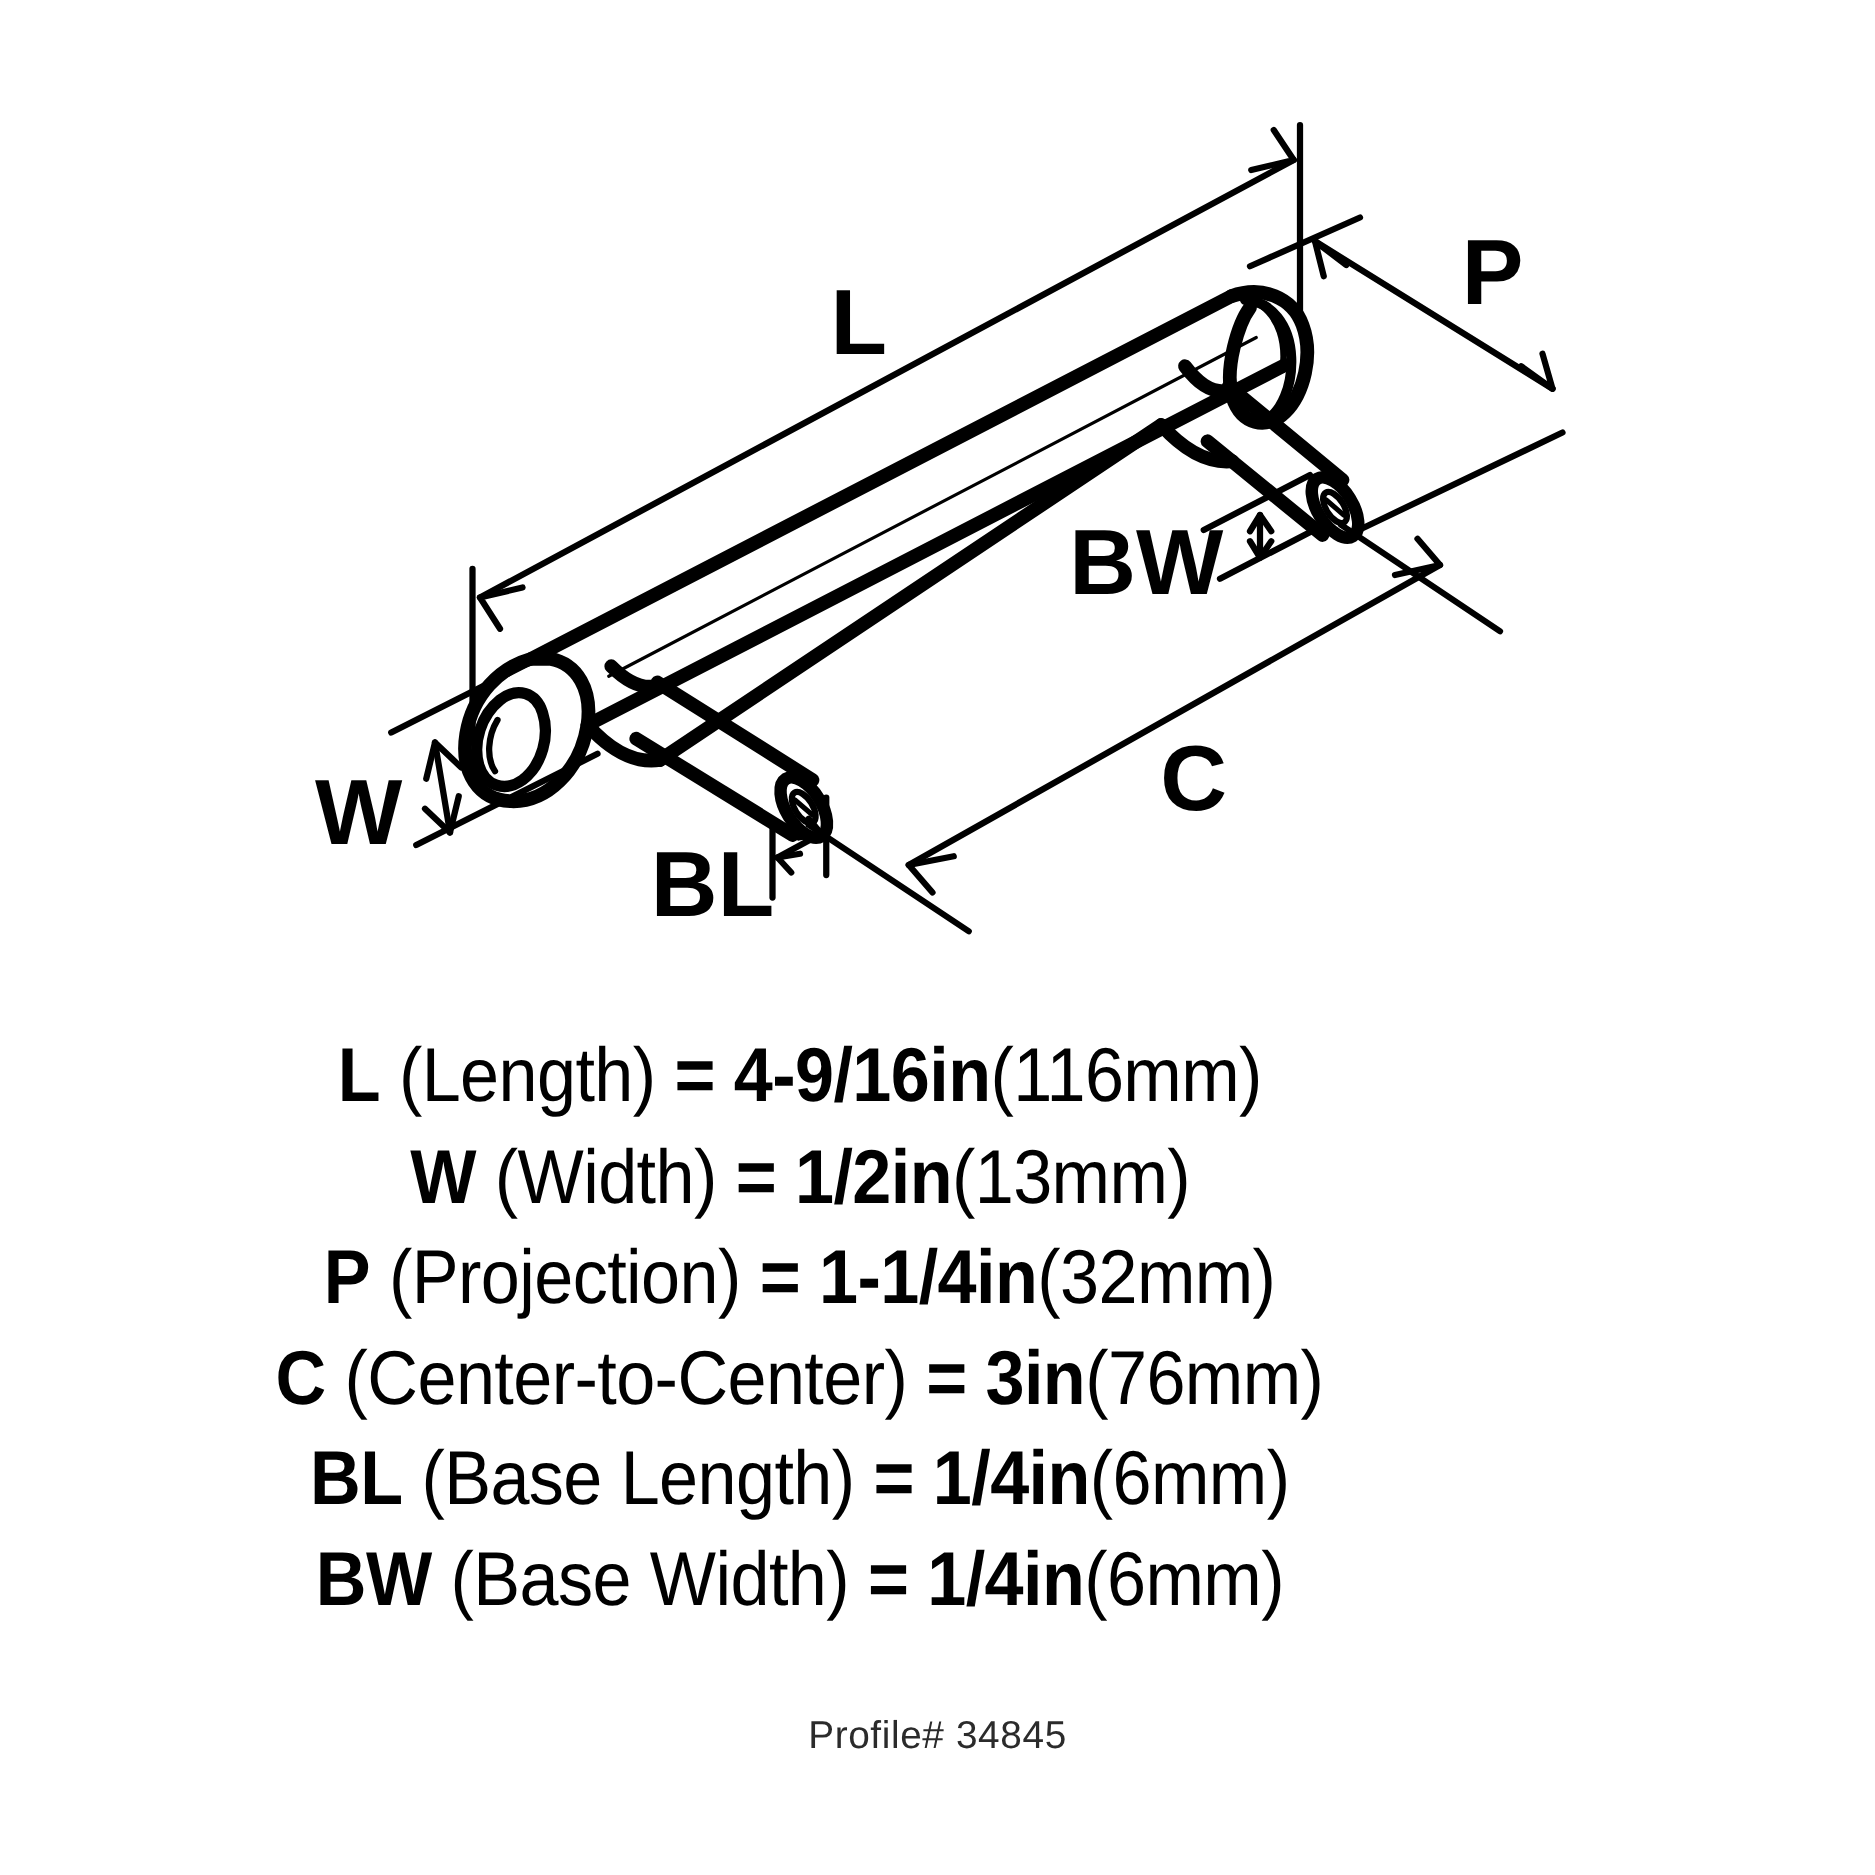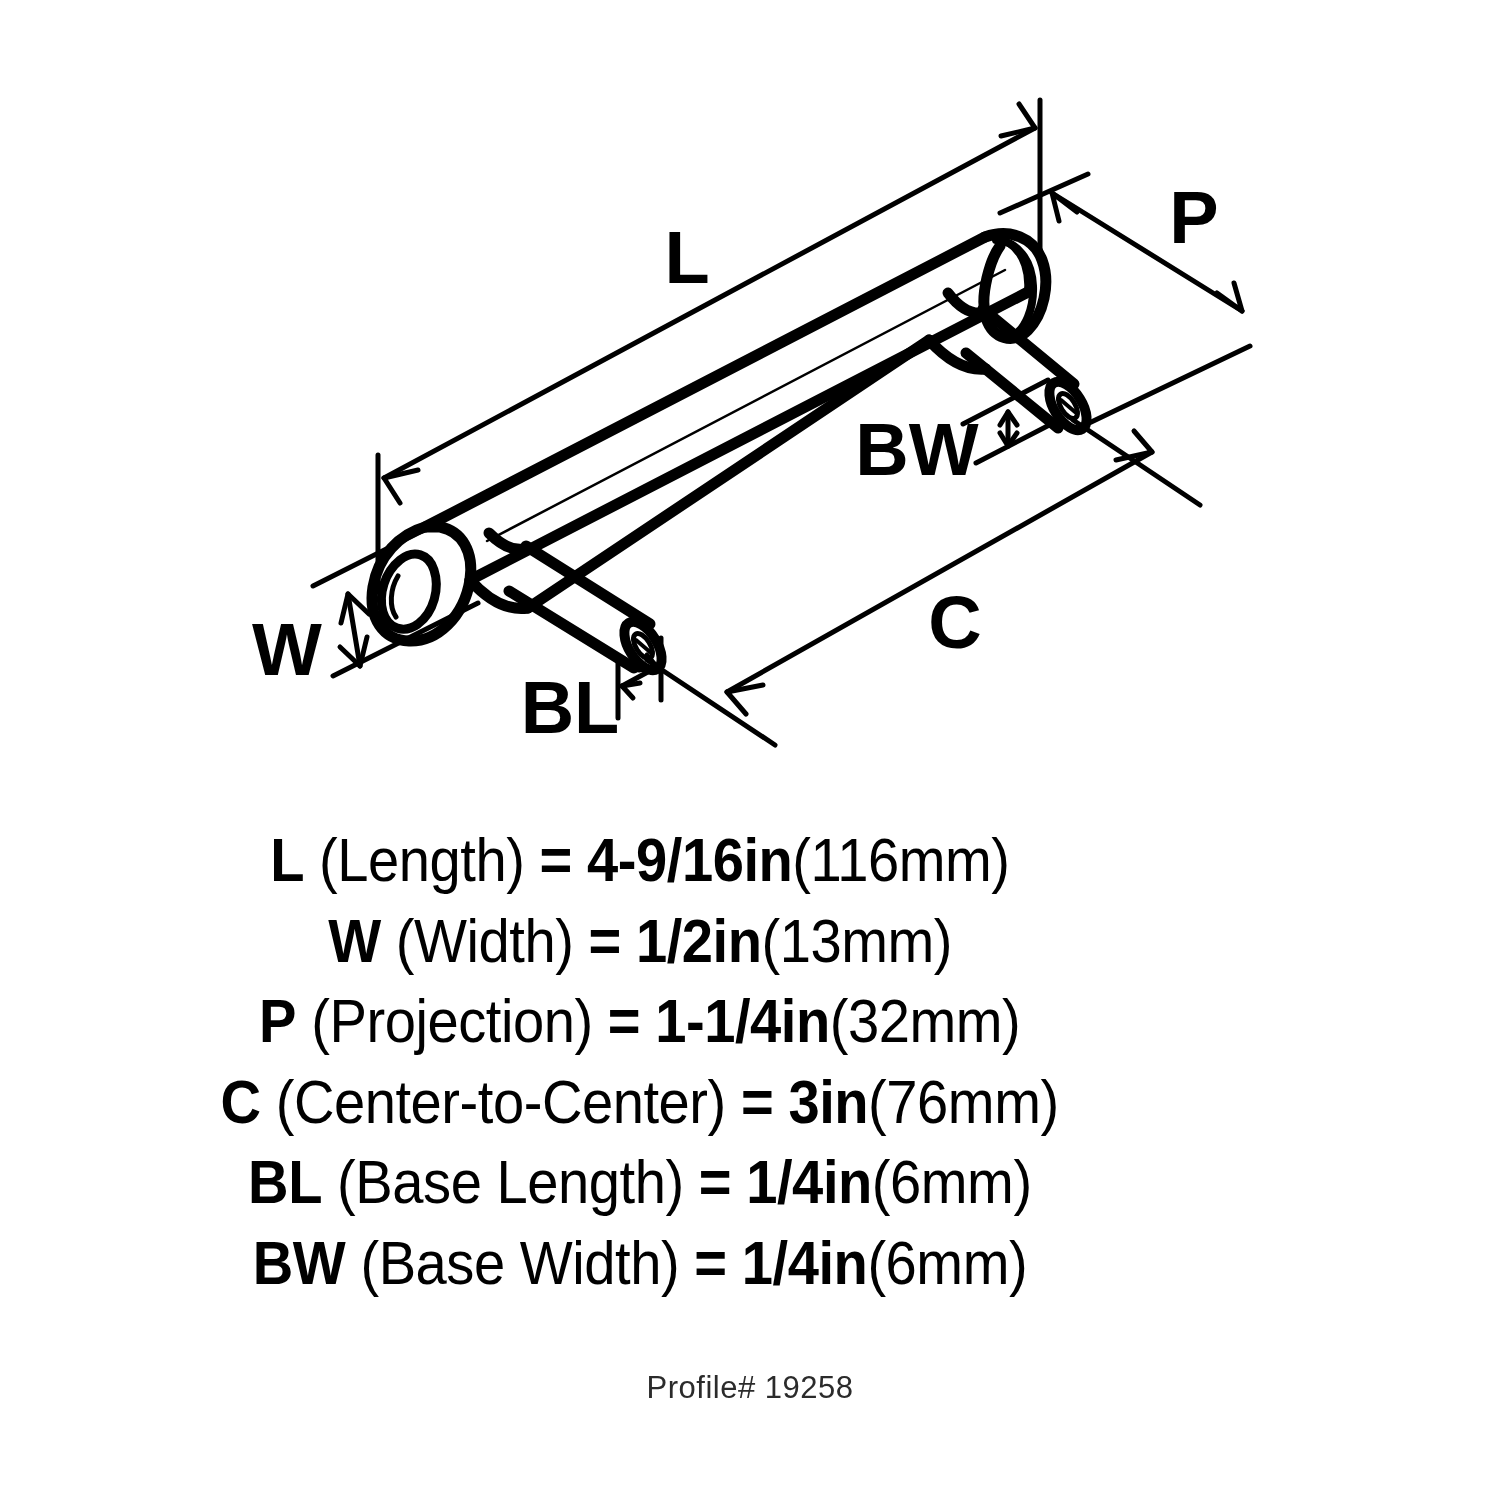--- a/index.html
+++ b/index.html
@@ -258,15 +258,15 @@
     <div class="spec-line"><span class="spec-code">P</span> <span class="spec-name">(Projection)</span> <span class="spec-eqval">= 1-1/4in</span><span class="spec-metric">(32mm)</span></div>
 
     <div class="spec-line"><span class="spec-code">C</span> <span class="spec-name">(Center-to-Center)</span> <span class="spec-eqval">= 3in</span><span class="spec-metric">(76mm)</span></div>
 
     <div class="spec-line"><span class="spec-code">BL</span> <span class="spec-name">(Base Length)</span> <span class="spec-eqval">= 1/4in</span><span class="spec-metric">(6mm)</span></div>
 
     <div class="spec-line"><span class="spec-code">BW</span> <span class="spec-name">(Base Width)</span> <span class="spec-eqval">= 1/4in</span><span class="spec-metric">(6mm)</span></div>
 
   </div>
 
-  <div id="profile-line">Profile# 19258</div>
+  <div id="profile-line">Profile# 34845</div>
 
 </div>
 
 </body></html>

